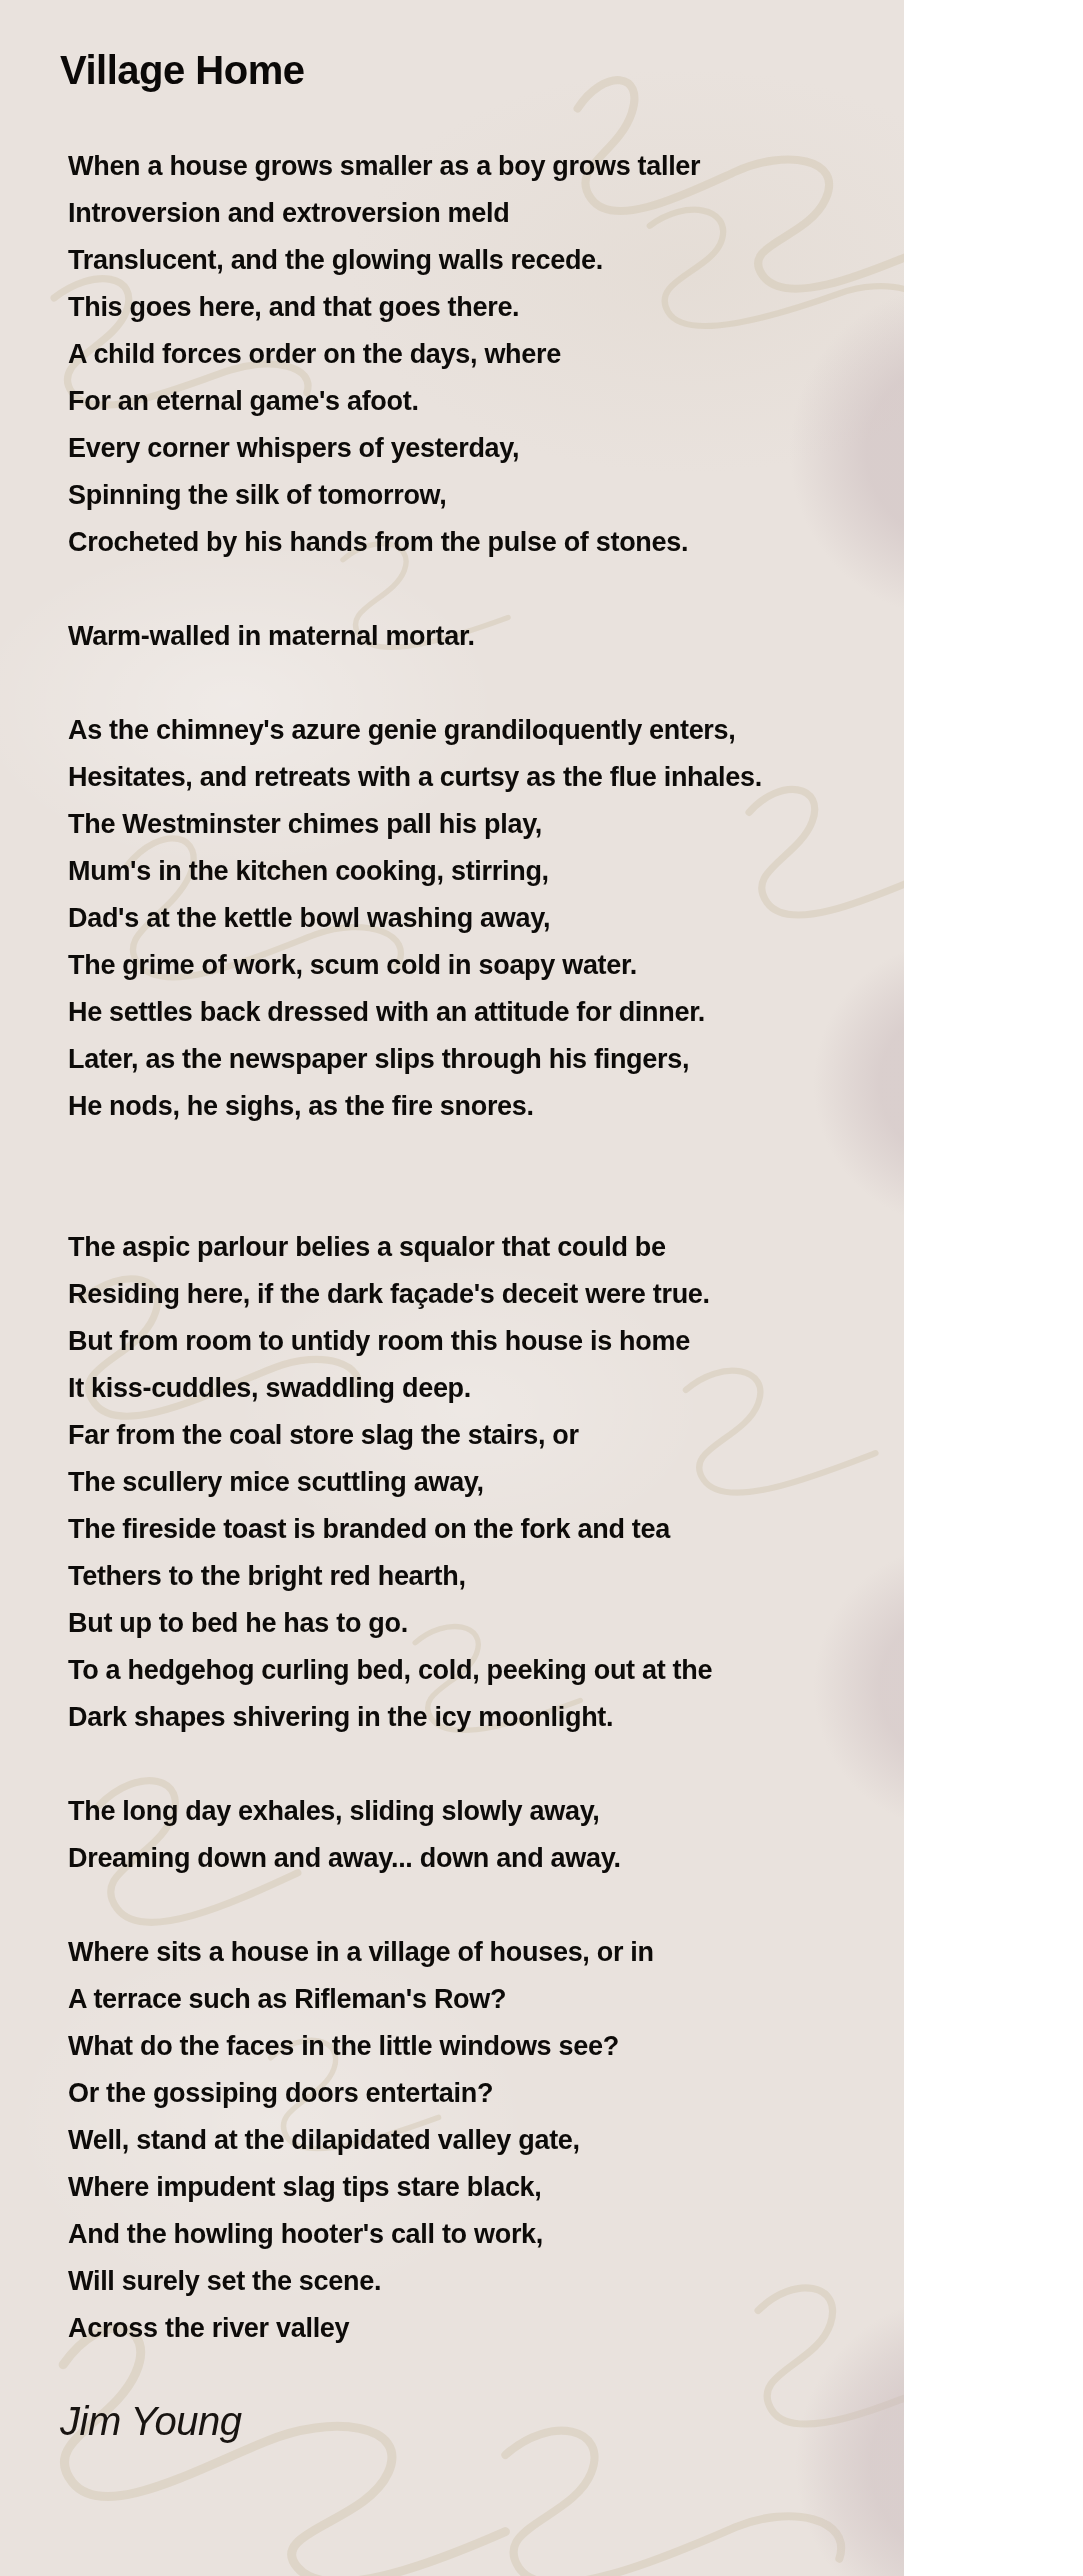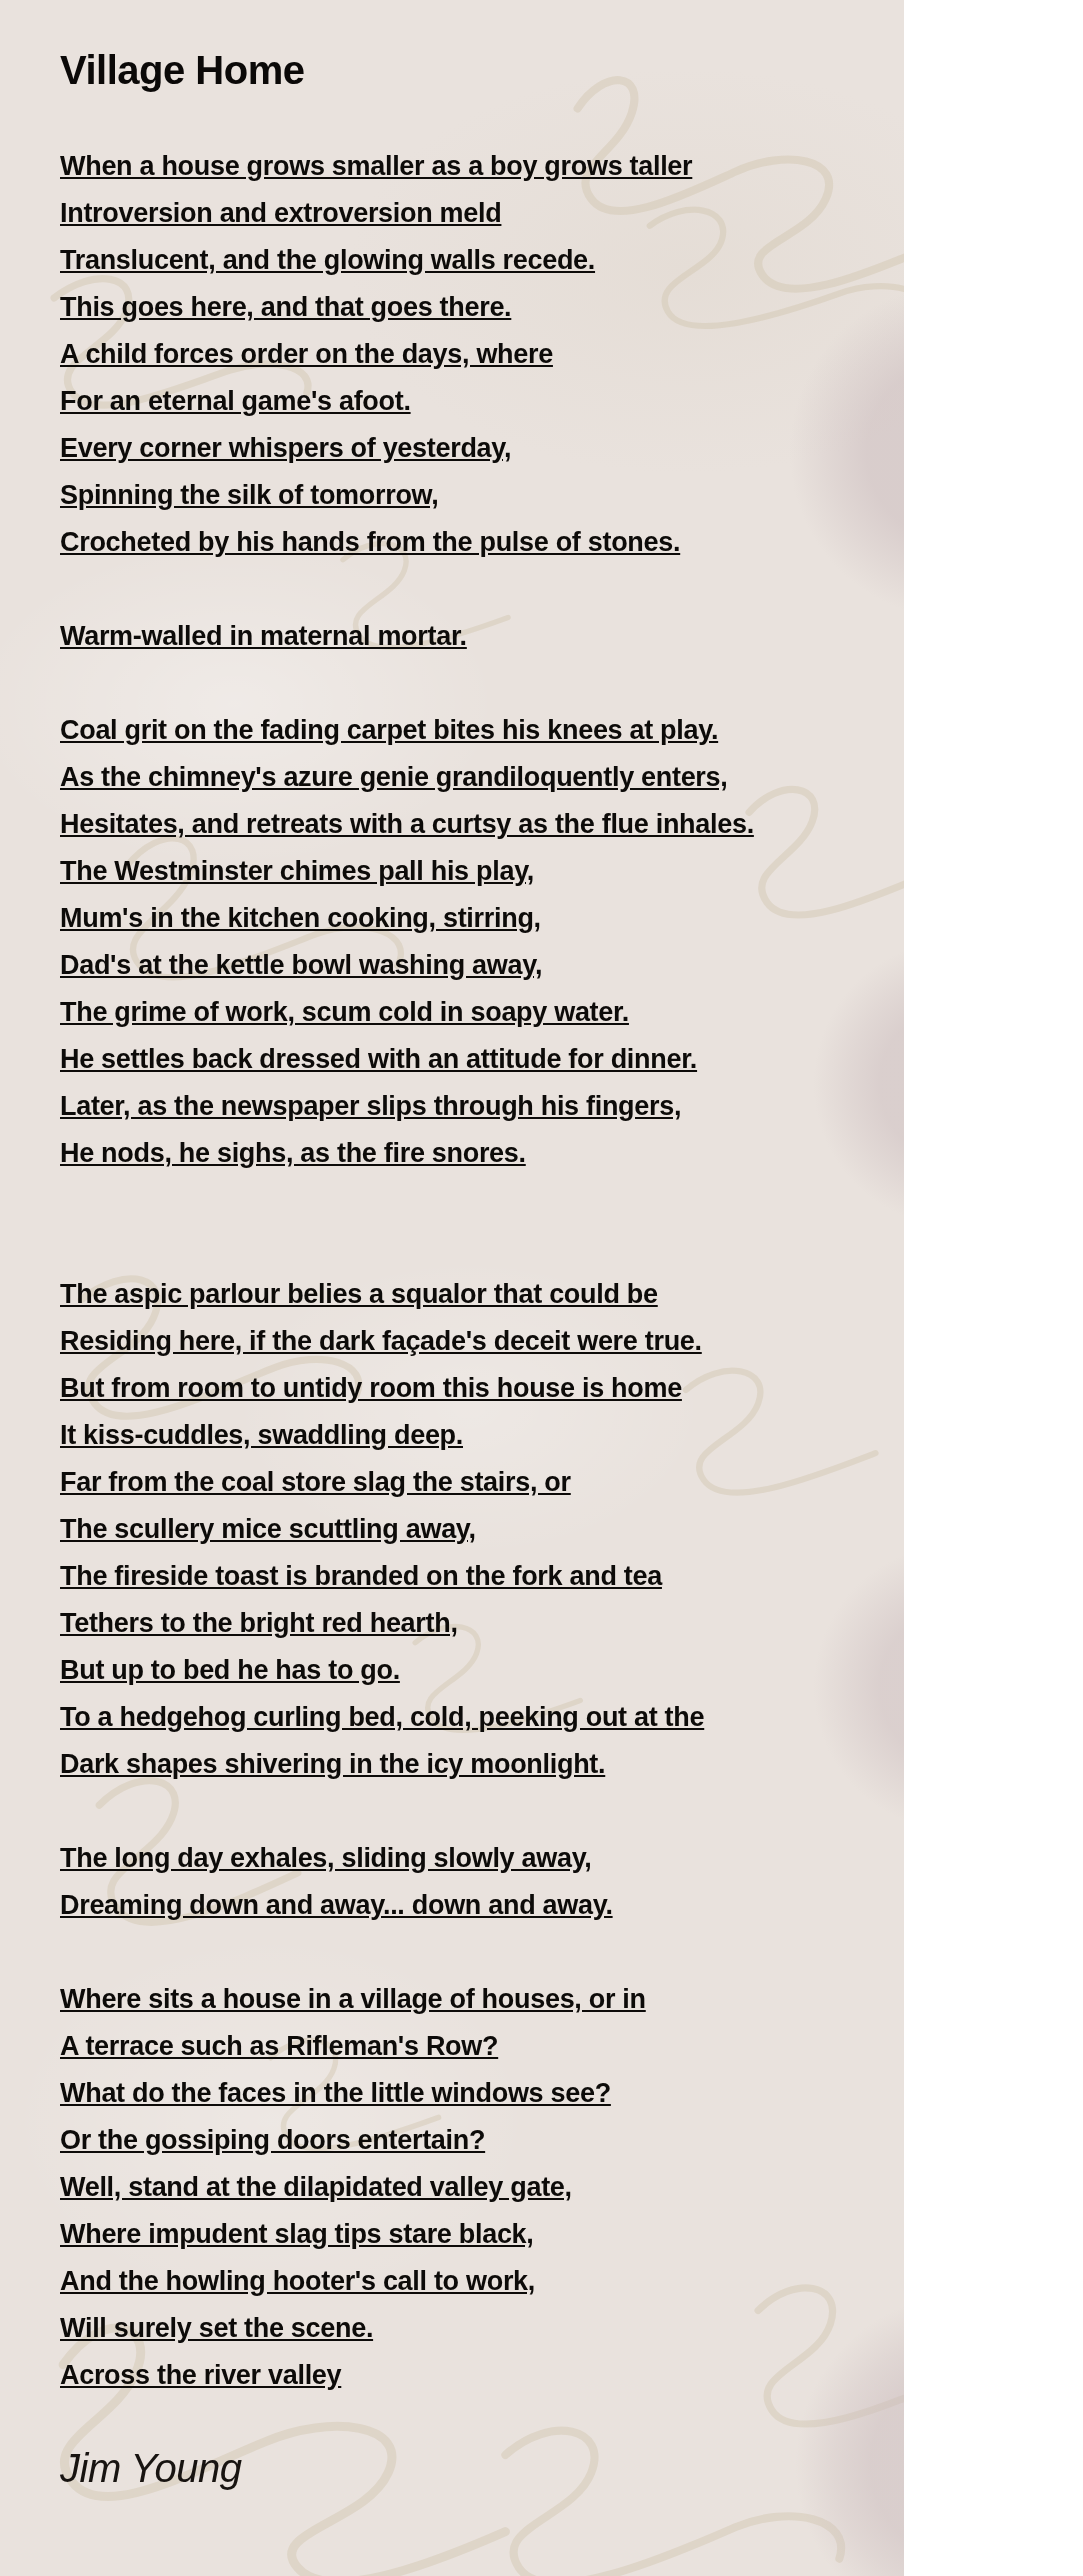--- a/index.html
+++ b/index.html
@@ -53,21 +53,21 @@
     color: #0d0b09;
   }
   .poem h1 {
     margin: 0 0 50px 0;
     font-size: 40px;
     line-height: 45px;
     font-weight: bold;
     letter-spacing: -0.5px;
     color: #0b0908;
   }
-  .stanza { margin: 0; text-decoration: underline; }
+  .stanza { margin: 8px; }
   .stanza p.line {
     margin: 0;
     height: 47px;
     line-height: 47px;
     font-size: 27px;
     font-weight: bold;
     letter-spacing: -0.3px;
     white-space: nowrap;
   }
   .author {
@@ -117,21 +117,20 @@
           <p class="line">A child forces order on the days, where</p>
           <p class="line">For an eternal game's afoot.</p>
           <p class="line">Every corner whispers of yesterday,</p>
           <p class="line">Spinning the silk of tomorrow,</p>
           <p class="line">Crocheted by his hands from the pulse of stones.</p>
         </div>
         <div class="stanza" style="margin-bottom: 47px;">
           <p class="line">Warm-walled in maternal mortar.</p>
         </div>
         <div class="stanza" style="margin-bottom: 94px;">
-          <p class="line">Coal grit on the fading carpet bites his knees at play.</p>
           <p class="line">As the chimney's azure genie grandiloquently enters,</p>
           <p class="line">Hesitates, and retreats with a curtsy as the flue inhales.</p>
           <p class="line">The Westminster chimes pall his play,</p>
           <p class="line">Mum's in the kitchen cooking, stirring,</p>
           <p class="line">Dad's at the kettle bowl washing away,</p>
           <p class="line">The grime of work, scum cold in soapy water.</p>
           <p class="line">He settles back dressed with an attitude for dinner.</p>
           <p class="line">Later, as the newspaper slips through his fingers,</p>
           <p class="line">He nods, he sighs, as the fire snores.</p>
         </div>

